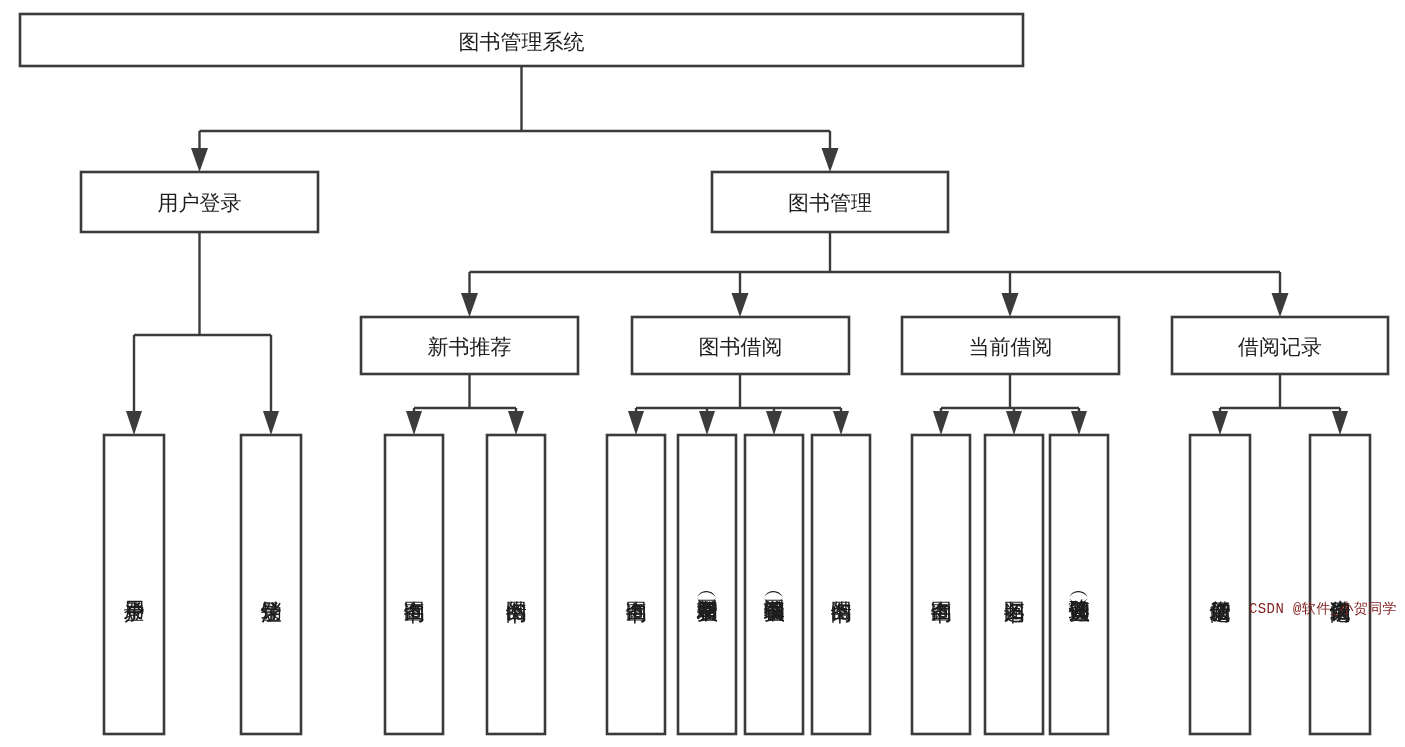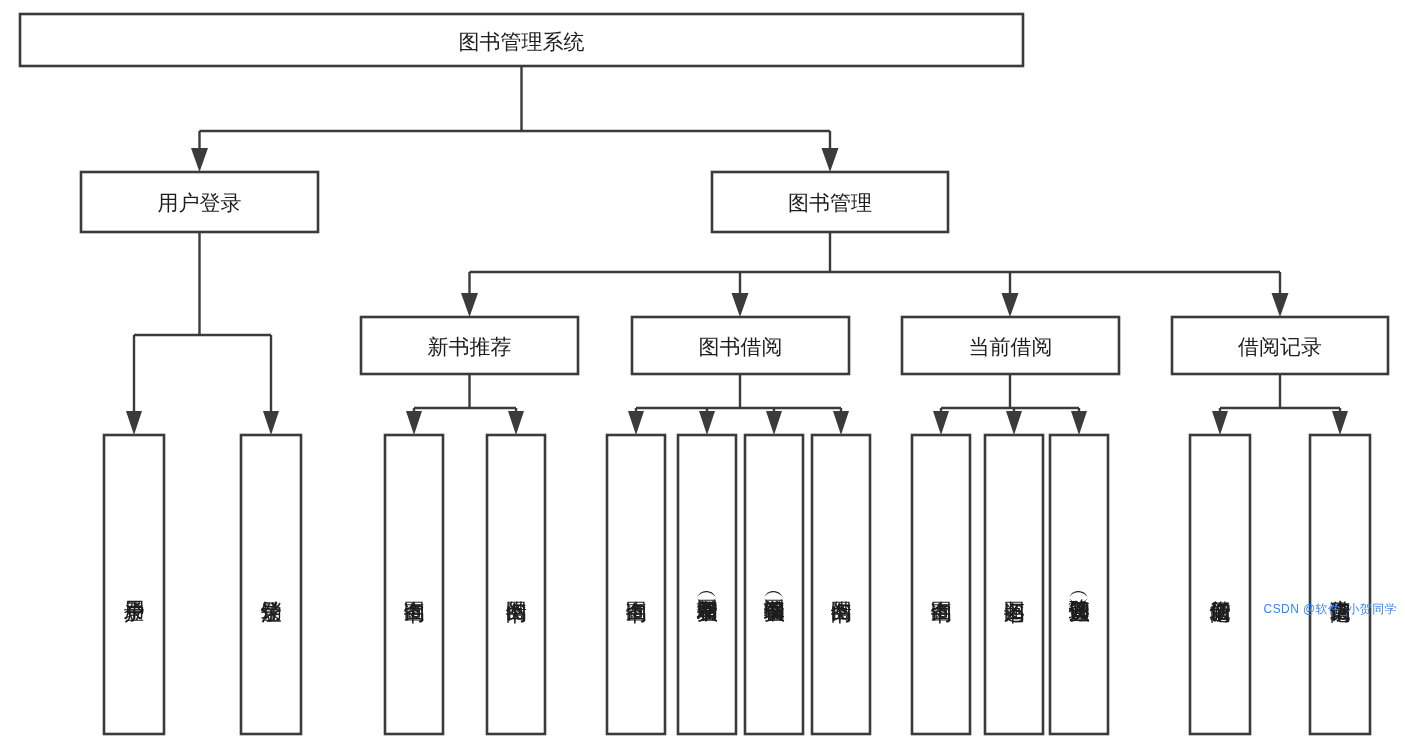--- a/index.html
+++ b/index.html
@@ -63,23 +63,23 @@
     align-items: center;
     justify-content: center;
     text-align: center;
     pointer-events: none;
     user-select: none;
   }
   #watermark {
     position: absolute;
     right: 8px;
     bottom: 6px;
-    font-family: Liberation Sans, sans-serif;
-    font-size: 12px;
-    color: #3b82f6;
+    font-family: Liberation Mono, monospace;
+    font-size: 14px;
+    color: #7f1d1d;
     letter-spacing: 0.4px;
     white-space: nowrap;
   }
 </style>
 </head>
 <body>
 
 <div id="diagram-root">
 
   <svg id="flow" viewBox="0 0 1405 747" xmlns="http://www.w3.org/2000/svg">

